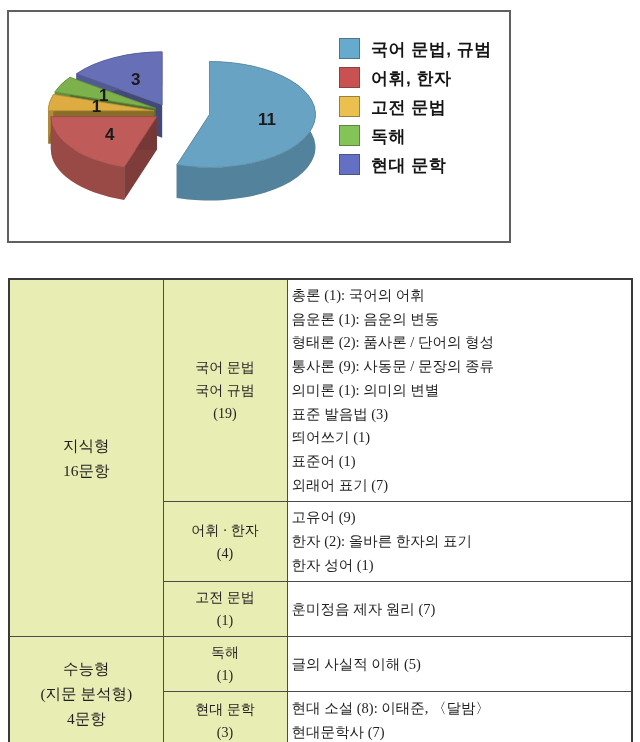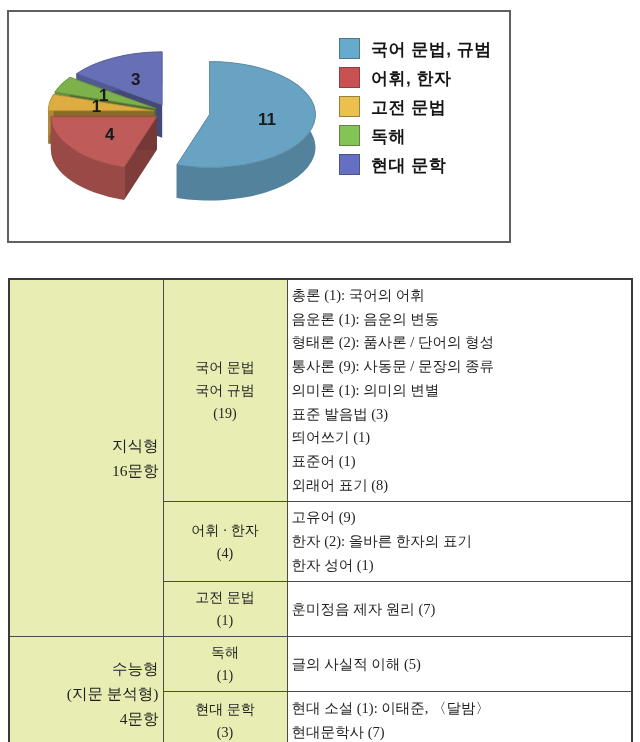--- a/index.html
+++ b/index.html
@@ -13,21 +13,21 @@
   .legend{position:absolute;left:330px;top:26px;}
   .legend-item{display:flex;align-items:flex-start;height:21px;margin-bottom:8px;}
   .legend-swatch{width:21px;height:21px;margin-right:11px;border:1px solid rgba(50,50,50,.45);box-sizing:border-box;}
   .legend-label{font-family:"Liberation Sans","DejaVu Sans",sans-serif;font-weight:bold;
                 font-size:17px;color:#151515;white-space:nowrap;letter-spacing:.5px;}
 
   
   .report-table{position:absolute;left:8px;top:278px;border-collapse:collapse;table-layout:fixed;
                 background:#ffffff;border:2px solid #3a3a3a;}
   .report-table td{border:1.5px solid #4b4b4b;padding:4px;vertical-align:middle;}
-  .group-cell{background:#e8edb3;text-align:right;font-size:15.5px;line-height:25px;}
+  .group-cell{background:#e8edb3;text-align:center;font-size:15.5px;line-height:25px;}
   .cat-cell{background:#e8edb3;text-align:center;font-size:14px;line-height:23px;}
   .det-cell{background:#ffffff;padding:4px 8px 4px 10px;font-size:14.5px;line-height:23.7px;}
   .det-line{white-space:nowrap;}
   .cell-line{white-space:nowrap;}
 </style>
 </head>
 <body>
 
 <div class="page">
 
@@ -112,21 +112,21 @@
           </td>
           <td class="det-cell">
             <div class="det-line">총론 (1): 국어의 어휘</div>
             <div class="det-line">음운론 (1): 음운의 변동</div>
             <div class="det-line">형태론 (2): 품사론 / 단어의 형성</div>
             <div class="det-line">통사론 (9): 사동문 / 문장의 종류</div>
             <div class="det-line">의미론 (1): 의미의 변별</div>
             <div class="det-line">표준 발음법 (3)</div>
             <div class="det-line">띄어쓰기 (1)</div>
             <div class="det-line">표준어 (1)</div>
-            <div class="det-line">외래어 표기 (8)</div>
+            <div class="det-line">외래어 표기 (7)</div>
           </td>
         </tr>
         <tr style="height: 77px;">
           <td class="cat-cell">
             <div class="cell-line">어휘 · 한자</div>
             <div class="cell-line">(4)</div>
           </td>
           <td class="det-cell">
             <div class="det-line">고유어 (9)</div>
             <div class="det-line">한자 (2): 올바른 한자의 표기</div>
@@ -155,20 +155,20 @@
           <td class="det-cell">
             <div class="det-line">글의 사실적 이해 (5)</div>
           </td>
         </tr>
         <tr style="height: 59px;">
           <td class="cat-cell">
             <div class="cell-line">현대 문학</div>
             <div class="cell-line">(3)</div>
           </td>
           <td class="det-cell">
-            <div class="det-line">현대 소설 (1): 이태준, 〈달밤〉</div>
+            <div class="det-line">현대 소설 (8): 이태준, 〈달밤〉</div>
             <div class="det-line">현대문학사 (7)</div>
           </td>
         </tr>
       </tbody>
   </table>
 
 </div>
 
 </body></html>

